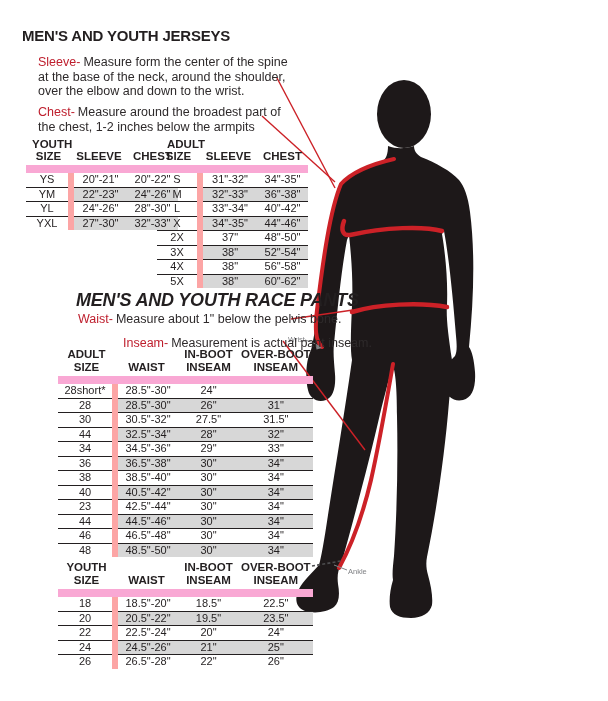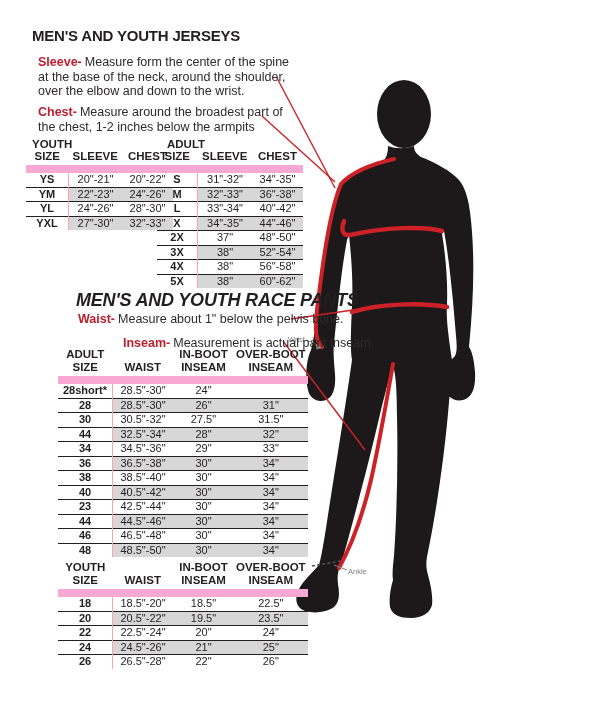--- a/index.html
+++ b/index.html
@@ -5,28 +5,28 @@
   html,body{margin:0;padding:0;}
   #canvas{
     position:relative;width:608px;height:701px;background:#ffffff;overflow:hidden;
     font-family:"Liberation Sans", sans-serif;color:#231f20;
   }
   #figure-svg{position:absolute;left:0;top:0;z-index:0;}
   .txt{position:absolute;z-index:1;}
   .main-title{font-size:15px;font-weight:bold;letter-spacing:-0.2px;color:#231f20;}
   .sub-title{font-size:18px;font-weight:bold;letter-spacing:-0.2px;color:#231f20;font-style:italic;}
   .para{font-size:12.5px;line-height:14.5px;color:#2e2a2b;}
-  .measure-label{color:#be1e2d;font-weight:bold;margin-right:3px;}
+  .measure-label{color:#be1e2d;font-weight:normal;margin-right:3px;}
   .group-label{font-size:11.5px;font-weight:bold;color:#231f20;}
   table.sizes{border-collapse:collapse;font-size:11px;color:#231f20;position:absolute;z-index:1;table-layout:fixed;}
   table.sizes th{font-weight:bold;font-size:11.5px;border-bottom:8px solid #f9a8d4;padding:0 2px 2px 2px;text-align:center;vertical-align:bottom;}
   table.sizes th span{display:block;line-height:13px;height:13px;white-space:pre;}
   table.sizes td{text-align:center;height:13.5px;line-height:13.5px;padding:0 2px;white-space:nowrap;overflow:hidden;}
   table.sizes tbody tr + tr td{border-top:1px solid #231f20;}
-  table.sizes td:first-child{border-right:1px solid #fca5a5;font-weight:bold;}
+  table.sizes td:first-child{border-right:6px solid #fca5a5;font-weight:normal;}
   table.sizes tbody tr:nth-child(even) td:not(:first-child){background:#d7d7d7;}
   
   .t-jyouth td:nth-child(1),.t-jyouth th:nth-child(1){width:38px;}
   .t-jyouth td:nth-child(2),.t-jyouth th:nth-child(2){width:49px;}
   .t-jyouth td:nth-child(3),.t-jyouth th:nth-child(3){width:47px;}
   .t-jadult td:nth-child(1),.t-jadult th:nth-child(1){width:36px;}
   .t-jadult td:nth-child(2),.t-jadult th:nth-child(2){width:50px;}
   .t-jadult td:nth-child(3),.t-jadult th:nth-child(3){width:47px;}
   .t-pants td:nth-child(1),.t-pants th:nth-child(1){width:50px;}
   .t-pants td:nth-child(2),.t-pants th:nth-child(2){width:56px;}
@@ -103,21 +103,21 @@
 
     <text x="288" y="342" font-size="7.5" fill="#808285">Wrist</text>
     <path d="M305,340 C312,342 316,344 320,347" fill="none" stroke="#808285" stroke-width="1"></path>
     <polygon points="322,348 315.5,343.5 316.5,349.5" fill="#808285"></polygon>
 
     <text x="348" y="574" font-size="7.5" fill="#808285">Ankle</text>
     <path d="M347,570 L334,565" fill="none" stroke="#808285" stroke-width="1"></path>
     <path d="M312,566 L341,561" fill="none" stroke="#4d4d4f" stroke-width="1.6" stroke-dasharray="3,2.2"></path>
   </svg>
 
-  <div class="txt main-title" style="left:32px;top:27px;">MEN'S AND YOUTH JERSEYS</div>
+  <div class="txt main-title" style="left:22px;top:27px;">MEN'S AND YOUTH JERSEYS</div>
 
   <div class="txt para" style="left:38px;top:55px;width:258px;">
     <span class="measure-label">Sleeve-</span><span>Measure form the center of the spine at the base of the neck, around the shoulder, over the elbow and down to the wrist.</span>
   </div>
 
   <div class="txt para" style="left:38px;top:105px;width:258px;">
     <span class="measure-label">Chest-</span><span>Measure around the broadest part of the chest, 1-2 inches below the armpits</span>
   </div>
 
   <div class="txt group-label" style="left:32px;top:138px;">YOUTH</div>

